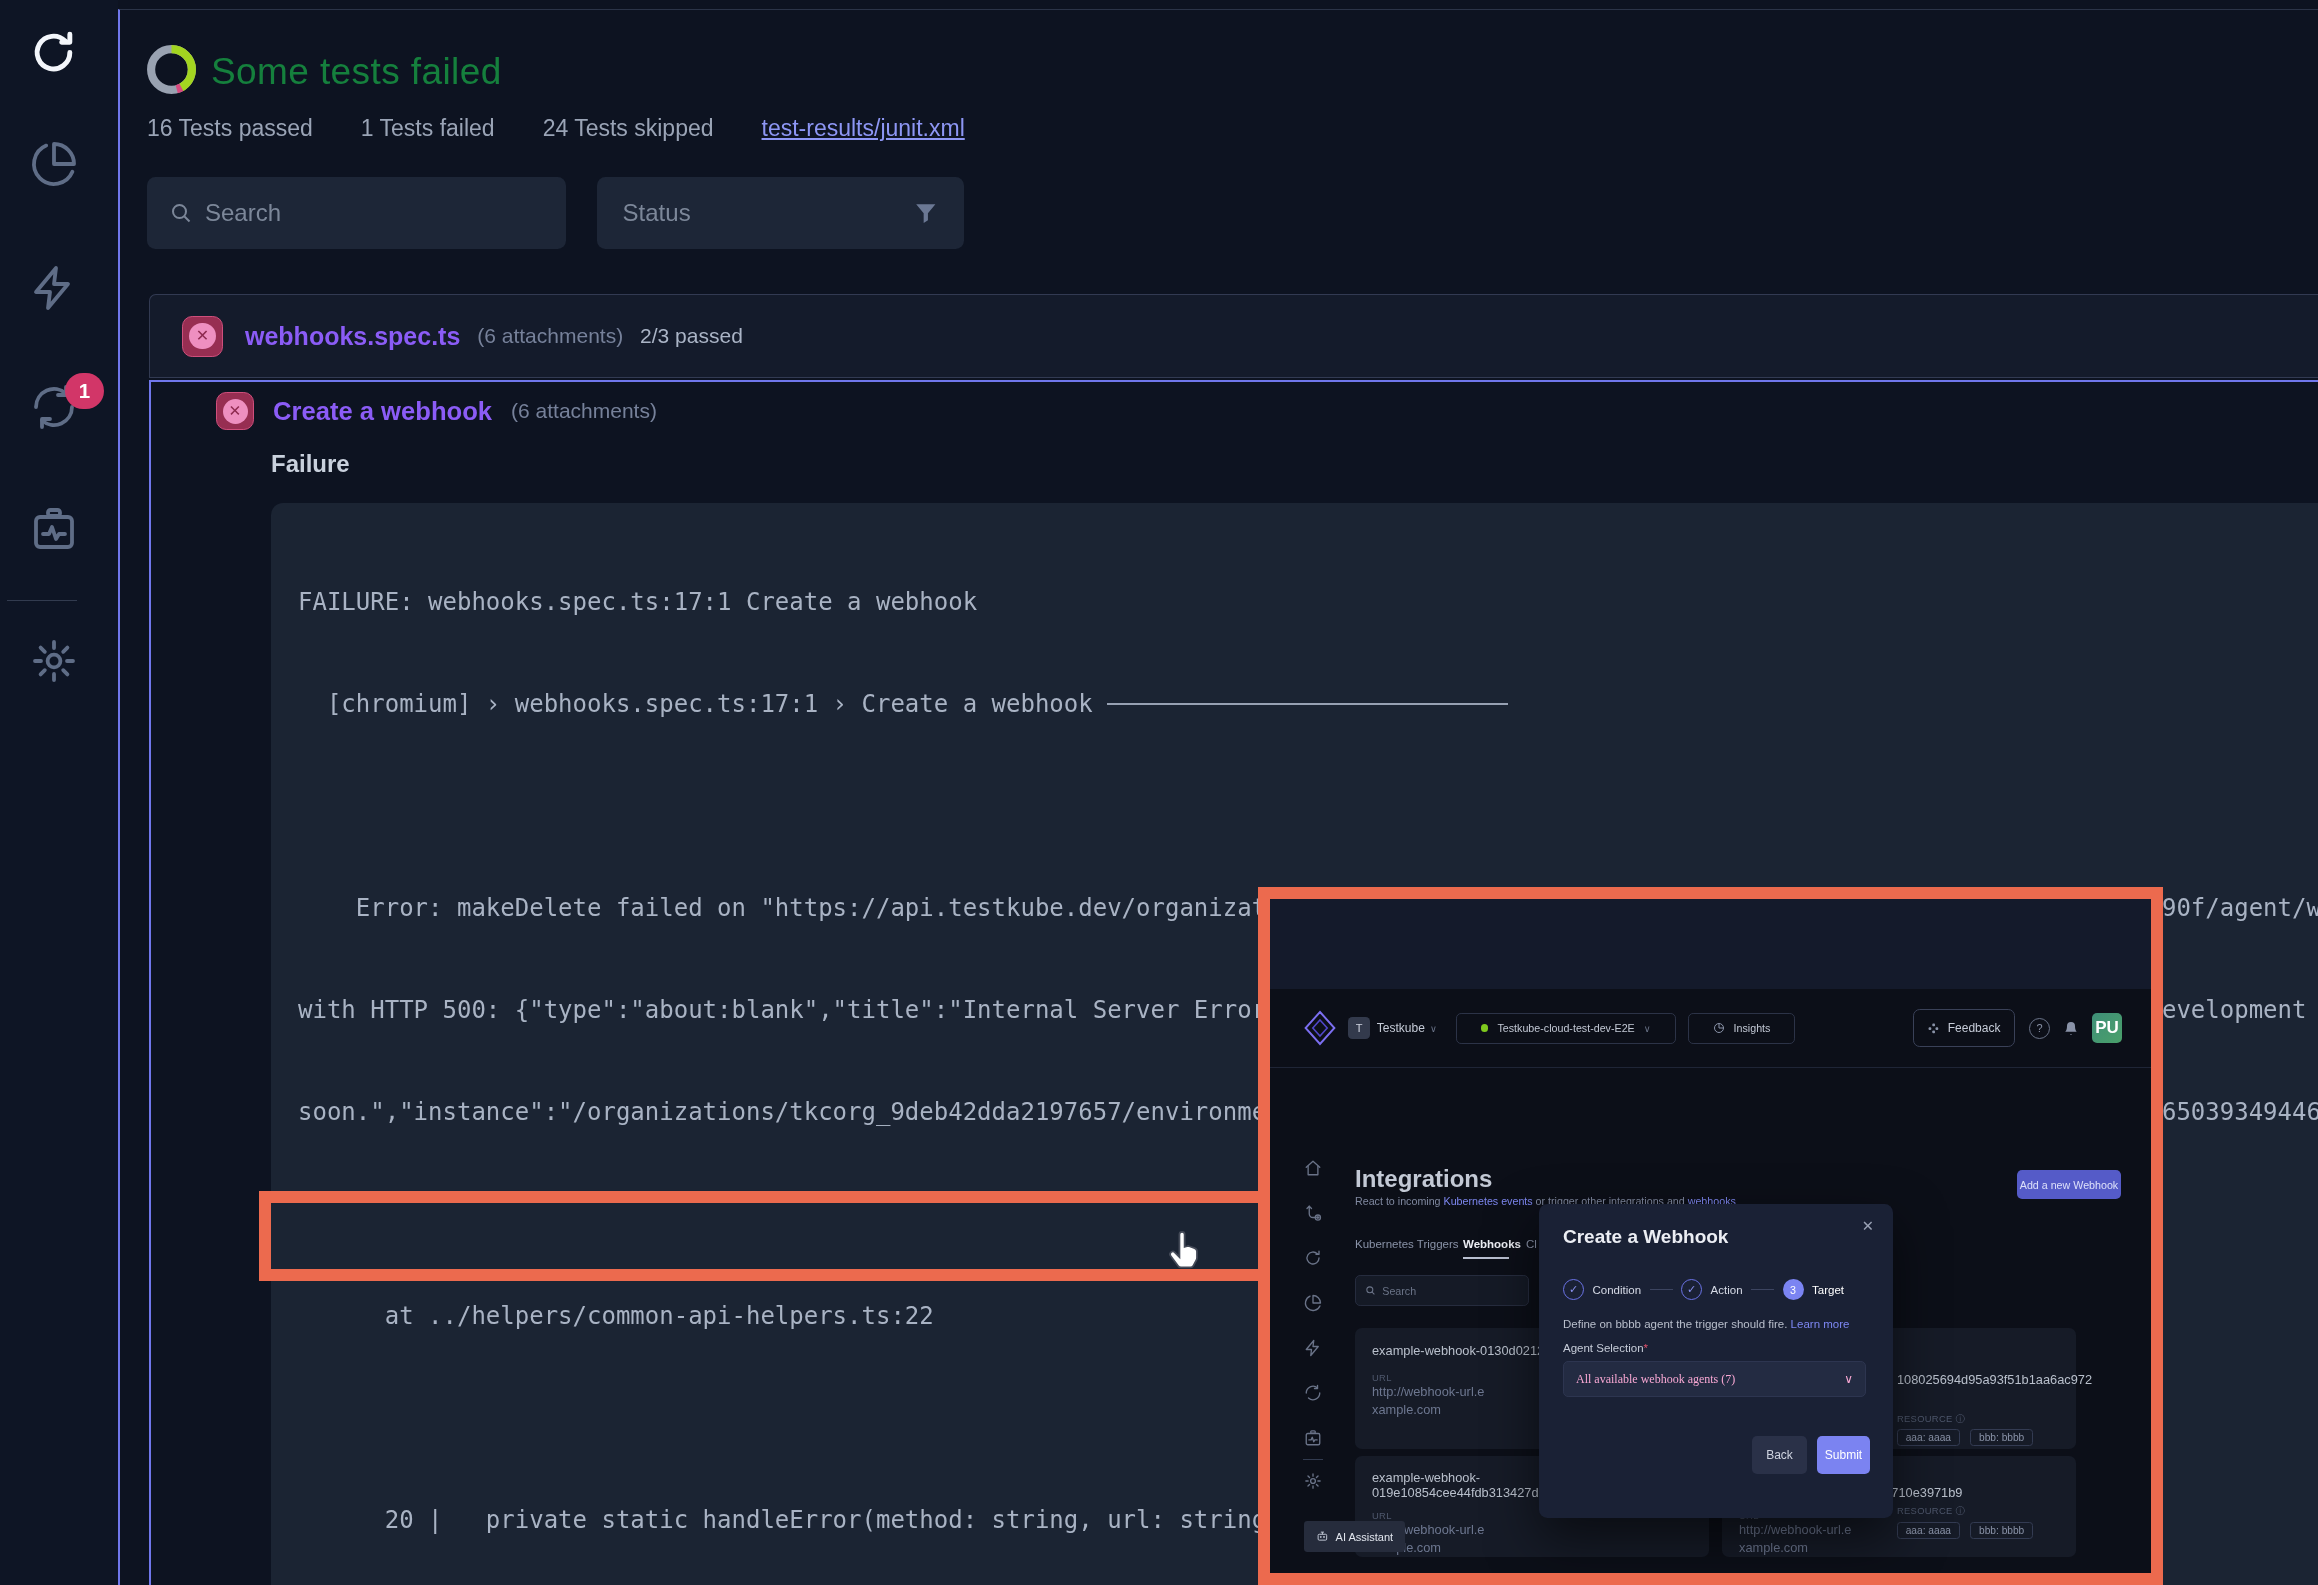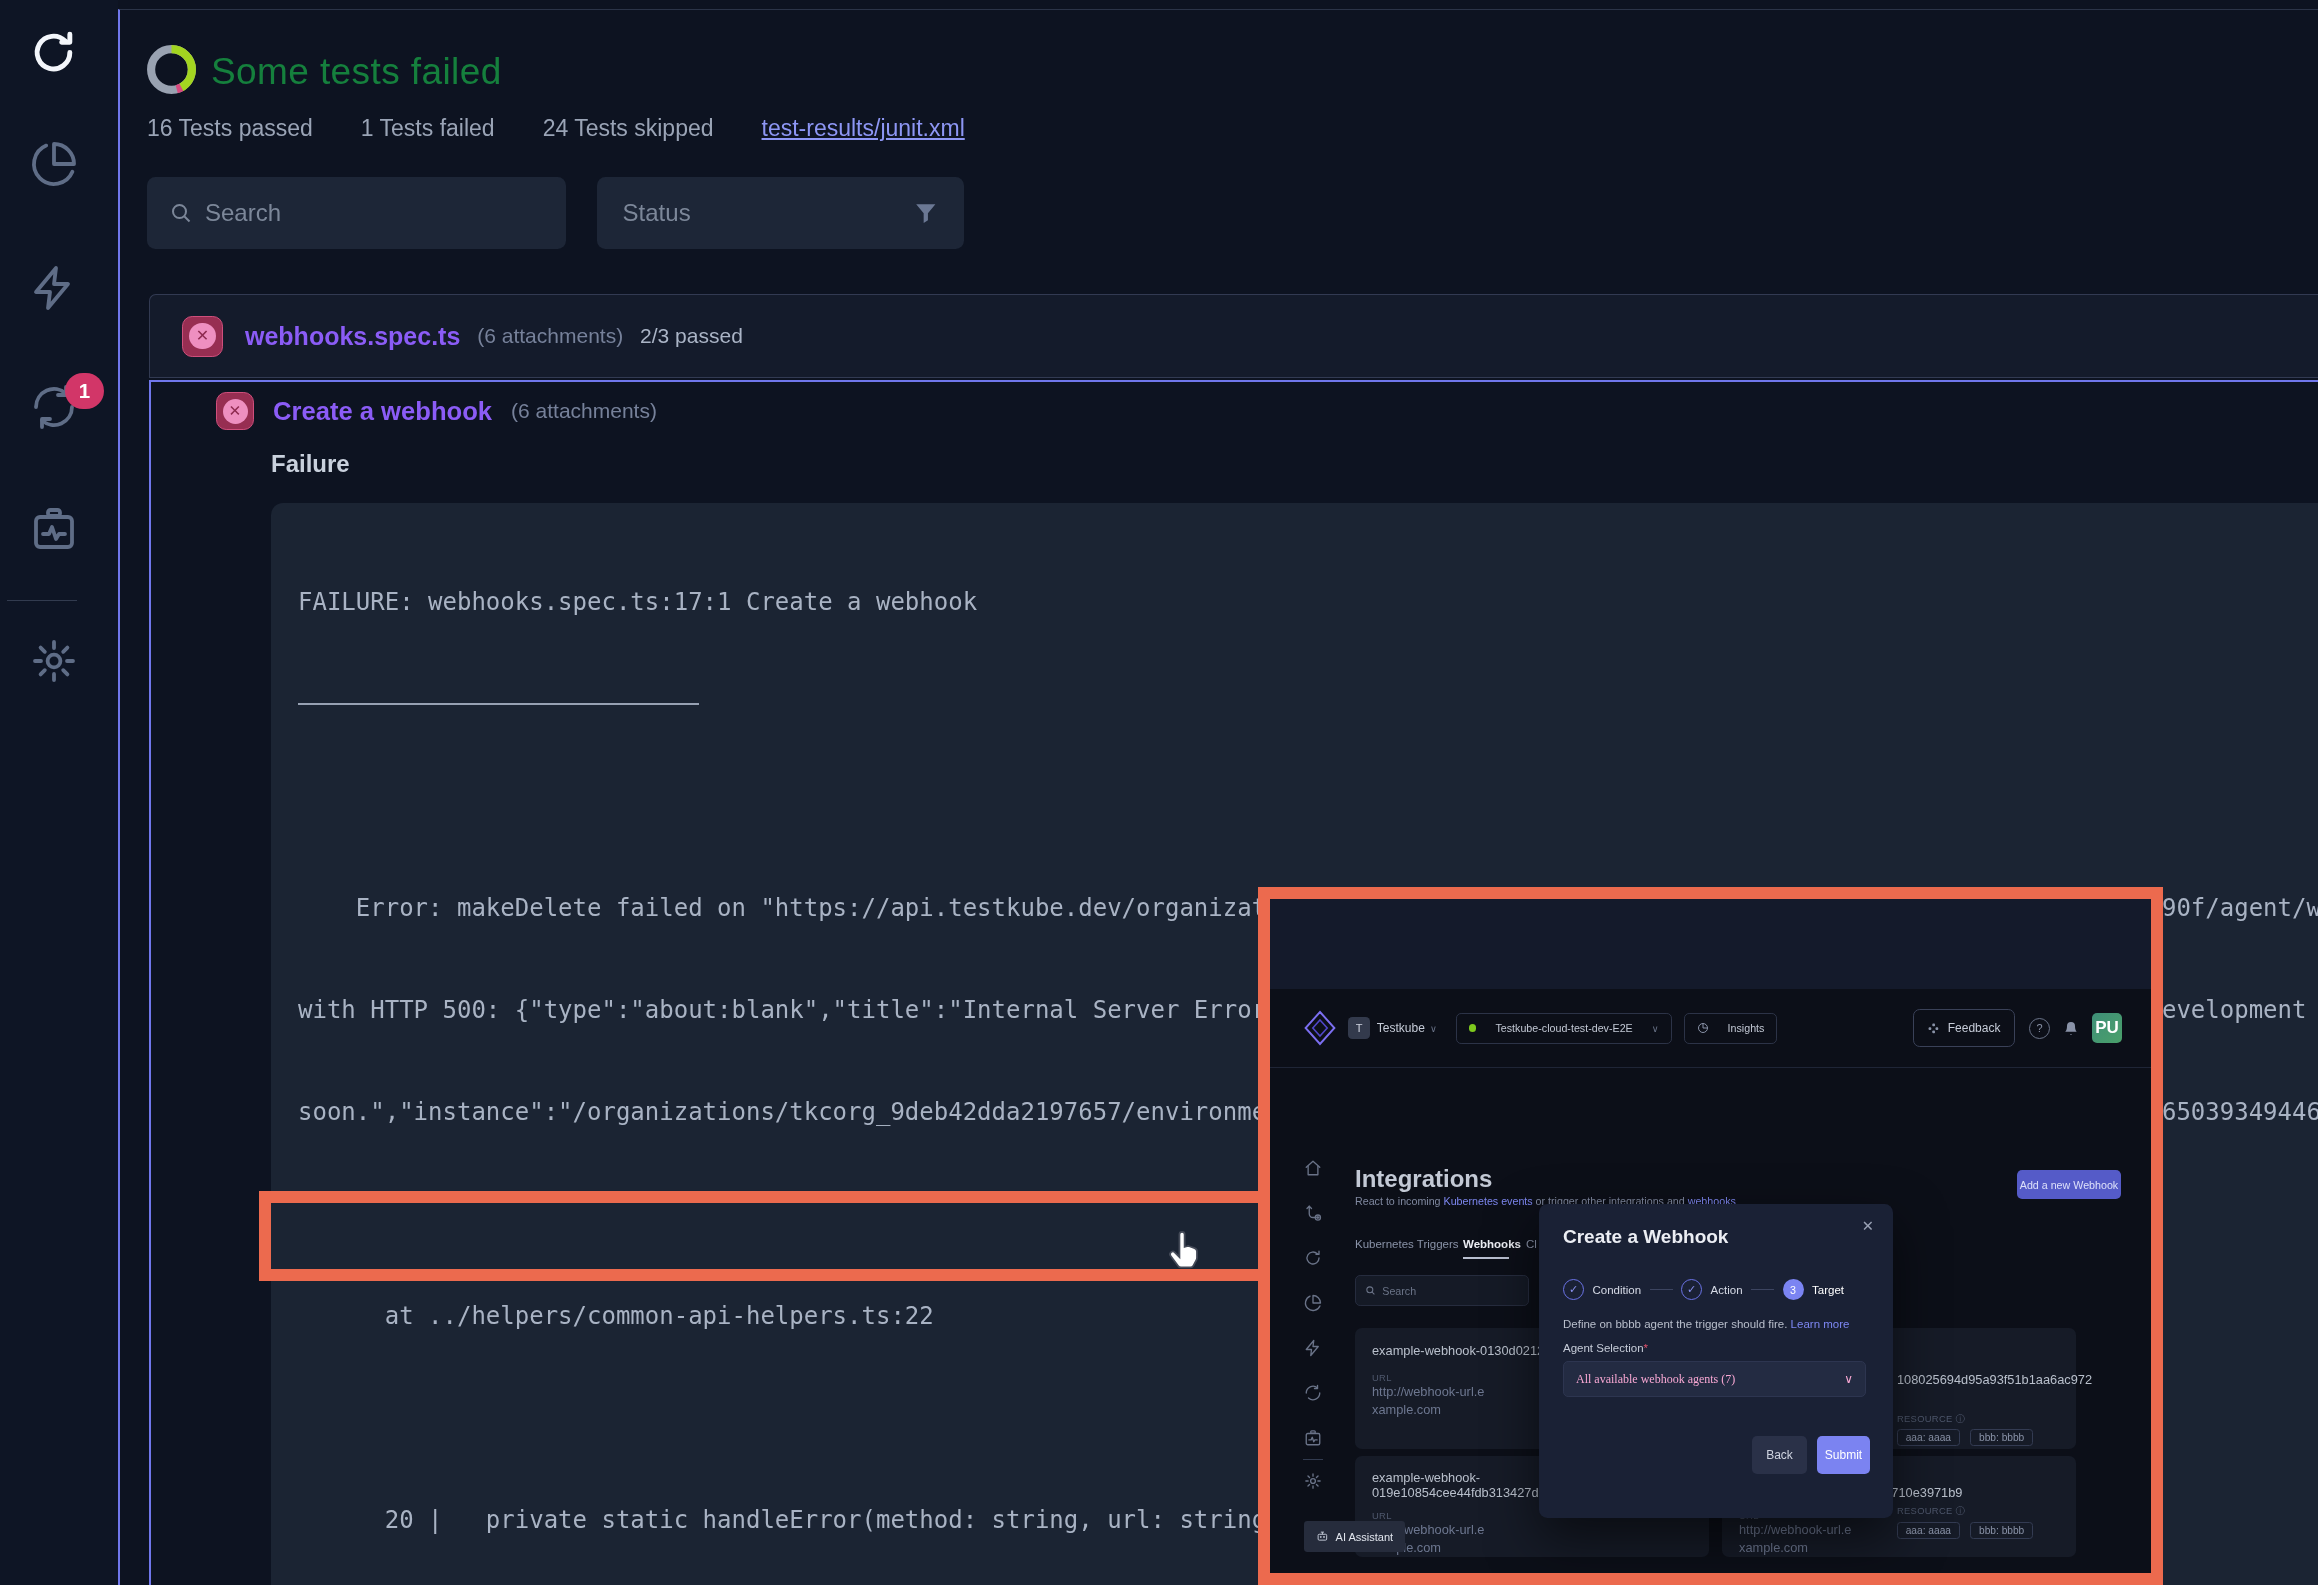--- a/index.html
+++ b/index.html
@@ -37,21 +37,21 @@
         color:#a9b3c4;white-space:pre;overflow:hidden;}
   .ln{height:34px;}
   .hr{display:inline-block;height:1.7px;background:#97a1b3;vertical-align:6.8px;}
   
   .hilite{position:absolute;left:259px;top:1191px;width:1021px;height:90px;border:12px solid #ec6a4e;box-sizing:border-box;z-index:5;}
   .shot{position:absolute;left:1258px;top:887px;width:905px;height:698px;border:12px solid #ec6a4e;box-sizing:border-box;
         background:#141a2b;z-index:6;overflow:hidden;}
   .shot-in{position:absolute;left:0;top:0;right:0;bottom:0;}
   .ovapp{position:absolute;left:0;top:90px;right:0;bottom:0;background:#0c0f18;}
   .ovbar{position:absolute;left:0;top:0;right:0;height:78px;border-bottom:0.9px solid #1f2536;display:flex;align-items:center;}
-  .ovpill{height:31px;border:0.9px solid #2c3347;border-radius:5.1px;display:flex;align-items:center;gap:19px;padding:0 12px;
+  .ovpill{height:31px;border:0.9px solid #2c3347;border-radius:5.1px;display:flex;align-items:center;gap:9px;padding:0 24px;
           color:#c2c8d4;font-size:11px;box-sizing:border-box;}
   .ovtxt{color:#c6ccd8;font-size:12px;}
   .chev{color:#6a7388;font-size:9.4px;}
   .ovside{position:absolute;left:31px;width:24px;display:flex;flex-direction:column;align-items:center;}
   .ovside svg{stroke:#6a7388;fill:none;stroke-width:1.8;stroke-linecap:round;stroke-linejoin:round;}
   .card{position:absolute;background:#161b27;border-radius:6.8px;box-sizing:border-box;}
   .card .ct{font-size:12.8px;color:#b9c0cc;}
   .lab{font-size:9.4px;color:#4f586d;letter-spacing:0.3px;}
   .urlv{font-size:12.8px;color:#6d7790;width:113px;word-break:break-all;line-height:18px;}
   .chip{display:inline-block;border:0.9px solid #333b52;border-radius:3.4px;padding:1.7px 7.7px;font-size:10.2px;color:#8a93a8;margin-right:6.8px;}
@@ -171,21 +171,21 @@
     <div class="failbadge" style="width:38px;height:38px">
       <div class="dot" style="width:25px;height:25px;font-size:15.3px">✕</div>
     </div>
     <span class="rowtitle" style="font-size:25.6px">Create a webhook</span>
     <span class="rowmeta">(6 attachments)</span>
   </div>
   <div class="abs" style="left:271px;top:450px;font-size:24px;font-weight:bold;color:#c9d1dd">Failure</div>
 
   <div class="mono">
     <div class="ln"><span>FAILURE: webhooks.spec.ts:17:1 Create a webhook</span></div>
-    <div class="ln"><span class="hr" style="width:401px"></span></div>
+    <div class="ln"><span>  [chromium] › webhooks.spec.ts:17:1 › Create a webhook </span><span class="hr" style="width:401px"></span></div>
     <div class="ln"> </div>
     <div class="ln"><span>    Error: makeDelete failed on "https://api.testkube.dev/organizations/tkcorg_9deb42dda2197657/environments/tkcenv_f2eedeef4063f90f/agent/webhooks/exam</span></div>
     <div class="ln"><span>with HTTP 500: {"type":"about:blank","title":"Internal Server Error","status":500,"detail":"An internal error has occurred. The development team has bee</span></div>
     <div class="ln"><span>soon.","instance":"/organizations/tkcorg_9deb42dda2197657/environments/tkcenv_f2eedeef4063f90f/agent/webhooks/example-webhook-08065039349446b9ad8f1a08b</span></div>
     <div class="ln"> </div>
     <div class="ln"><span>      at ../helpers/common-api-helpers.ts:22</span></div>
     <div class="ln"> </div>
     <div class="ln"><span>      20 |   private static handleError(method: string, url: string, err: any): never {</span></div>
     
     

